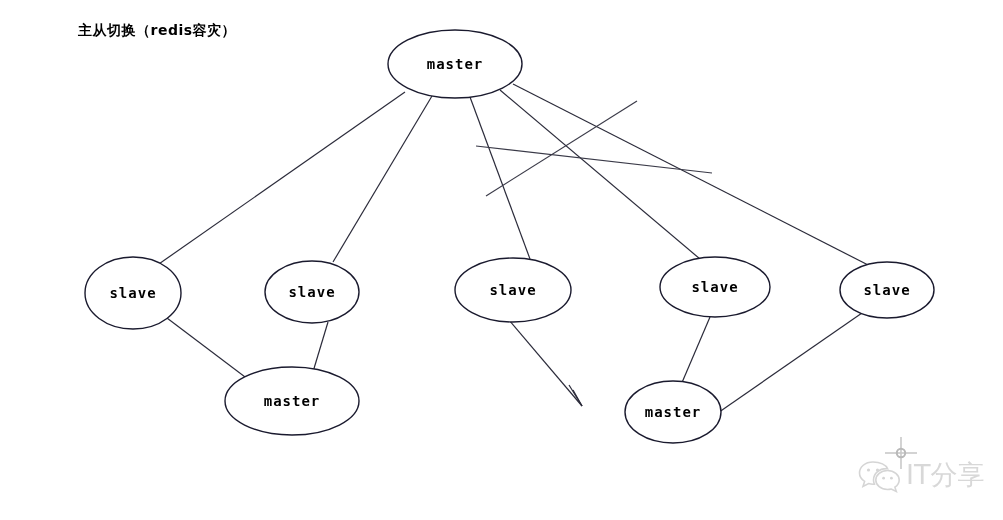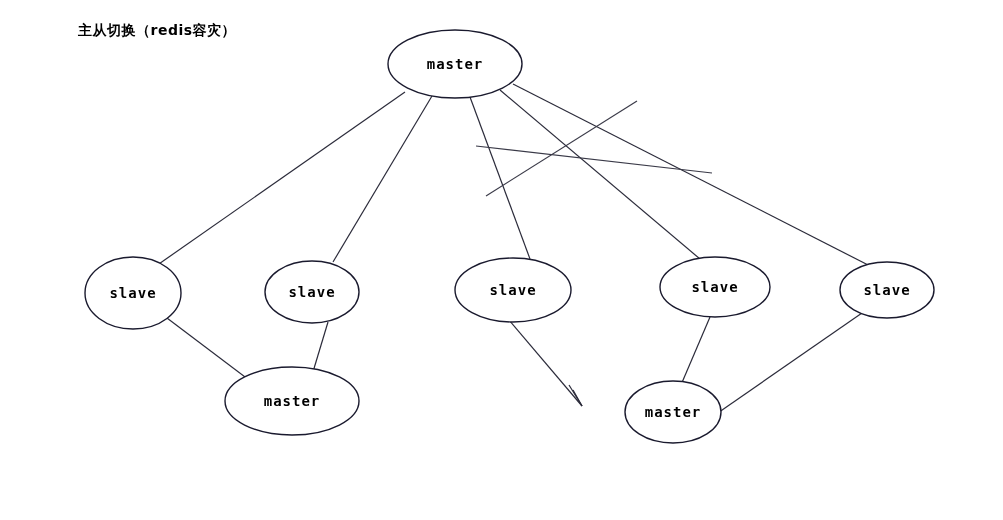--- a/index.html
+++ b/index.html
@@ -160,14 +160,30 @@
           <ellipse cx="292" cy="401" rx="67" ry="34" class="node-ellipse"></ellipse>
           <text x="292" y="406" text-anchor="middle" class="node-label">master</text>
         </g>
         <g>
           <ellipse cx="673" cy="412" rx="48" ry="31" class="node-ellipse"></ellipse>
           <text x="673" y="417" text-anchor="middle" class="node-label">master</text>
         </g>
       </g>
   </svg>
 
+  <div class="watermark">
+    <svg class="watermark-logo" viewBox="0 0 48 40">
+      <path d="M15 6 C7 6 1.5 11 1.5 17 C1.5 20.4 3.5 23.4 6.6 25.4 L5 30.4 L10.6 27.6 C12 28 13.5 28.2 15 28.2 C15.5 28.2 16 28.2 16.4 28.1 C15.8 26.8 15.5 25.4 15.5 23.9 C15.5 17.6 21.3 12.6 28.4 12.6 C28.8 12.6 29.2 12.6 29.6 12.7 C28.1 8.8 22.2 6 15 6 Z" fill="none" stroke="#d5d5d5" stroke-width="1.6"></path>
+      <circle cx="10.5" cy="14" r="1.6" fill="#d5d5d5"></circle>
+      <circle cx="19.5" cy="14" r="1.6" fill="#d5d5d5"></circle>
+      <path d="M29.5 14.5 C22.9 14.5 17.8 18.8 17.8 24 C17.8 29.2 22.9 33.5 29.5 33.5 C30.8 33.5 32.1 33.3 33.3 33 L38.3 35.5 L36.9 31.2 C39.6 29.4 41.2 26.9 41.2 24 C41.2 18.8 36.1 14.5 29.5 14.5 Z" fill="none" stroke="#d5d5d5" stroke-width="1.6"></path>
+      <circle cx="25.6" cy="22.2" r="1.4" fill="#d5d5d5"></circle>
+      <circle cx="33.4" cy="22.2" r="1.4" fill="#d5d5d5"></circle>
+    </svg>
+    <svg class="crosshair" viewBox="0 0 34 34">
+      <line x1="17" y1="1" x2="17" y2="33" stroke="#c9c9c9" stroke-width="1.6"></line>
+      <line x1="1" y1="17" x2="33" y2="17" stroke="#c9c9c9" stroke-width="1.6"></line>
+      <circle cx="17" cy="17" r="4.2" fill="none" stroke="#b9b9b9" stroke-width="2"></circle>
+    </svg>
+    <div class="watermark-text">IT分享</div>
+  </div>
 
 </div>
 
 </body></html>

